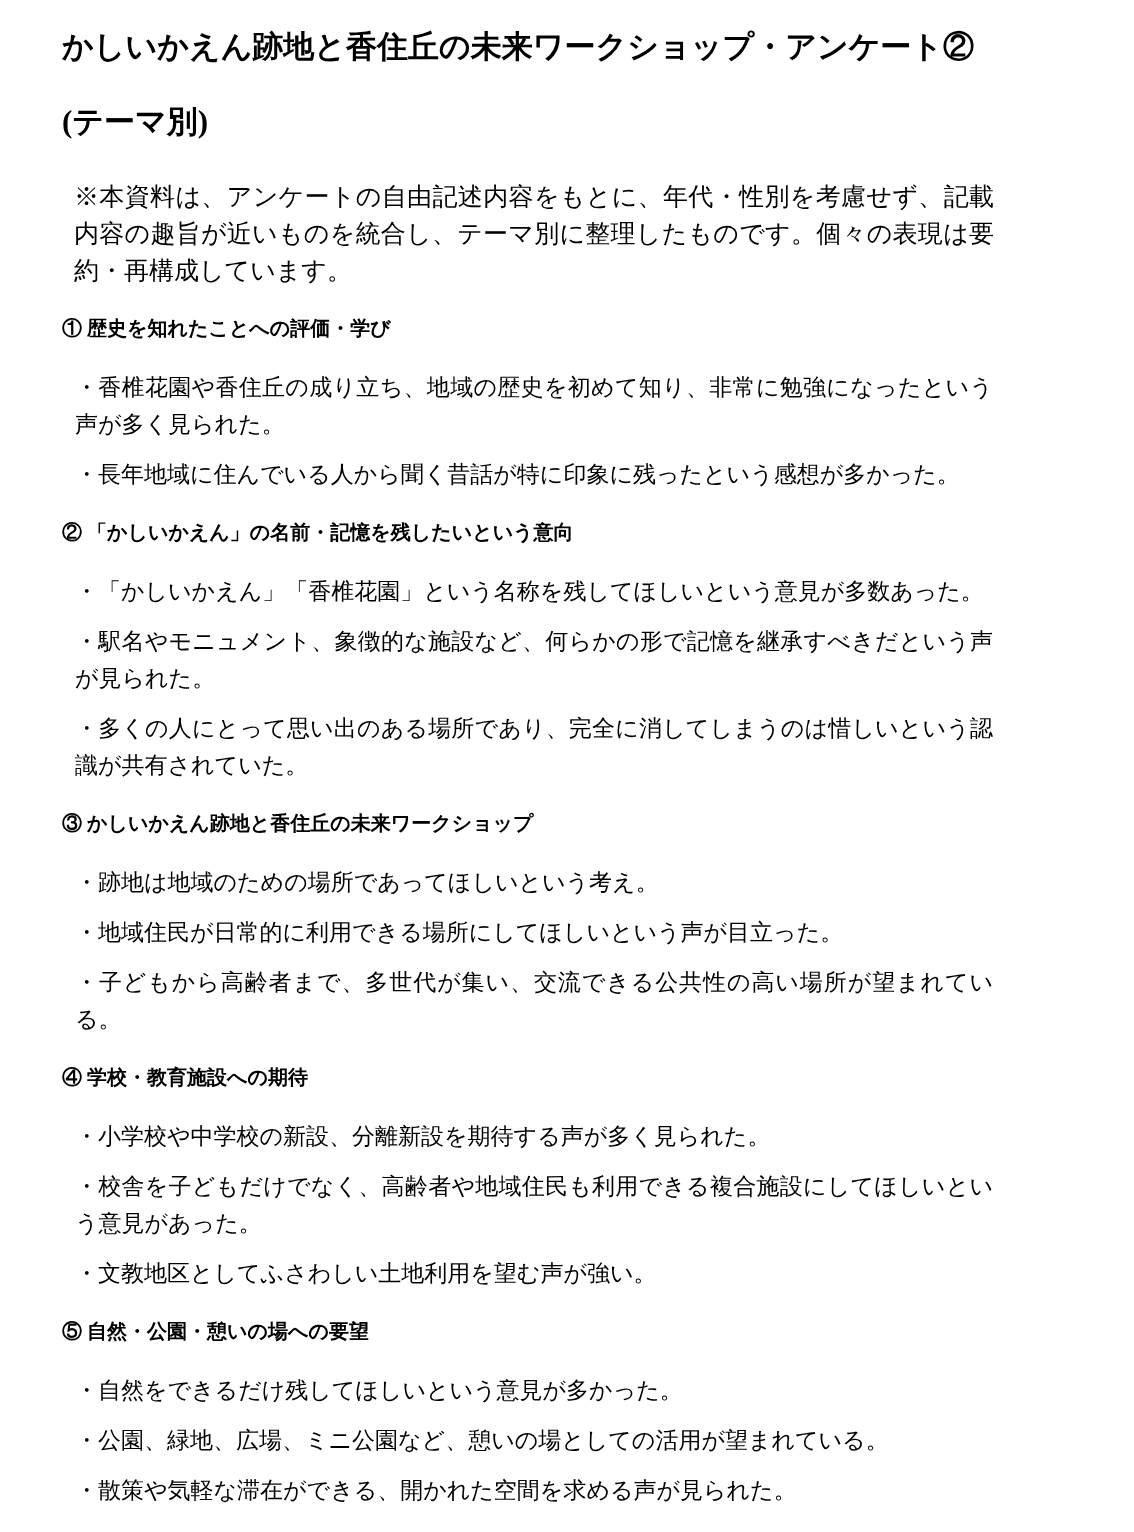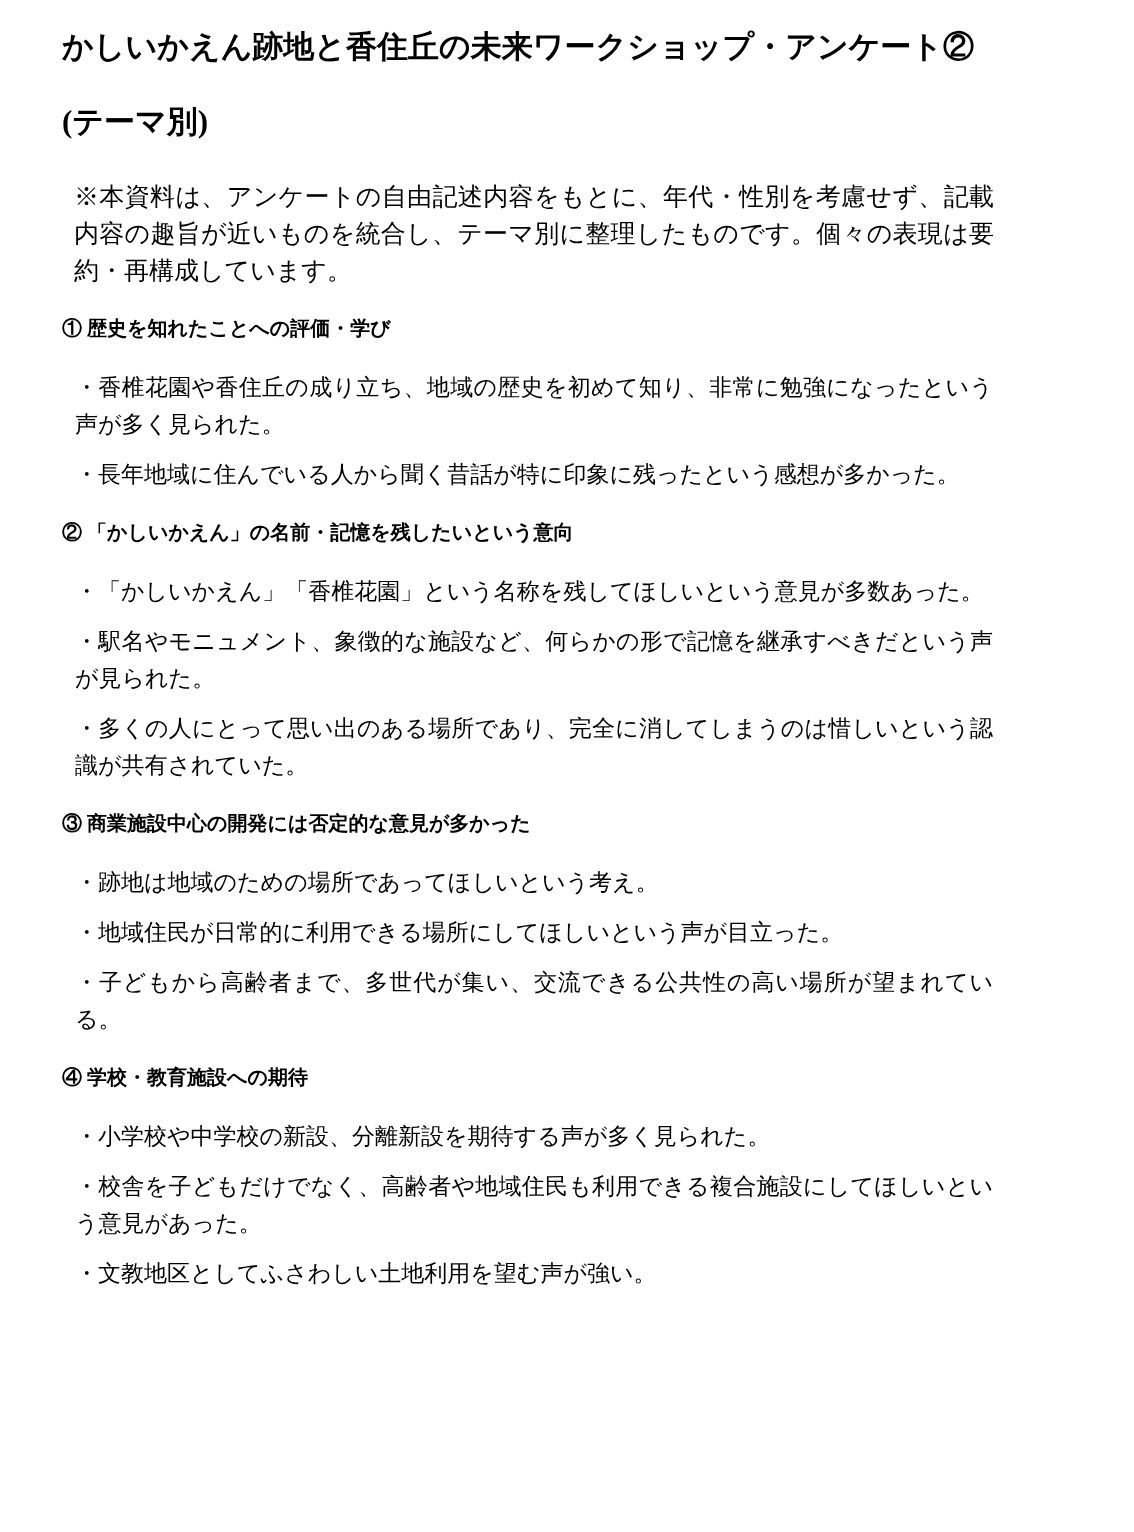--- a/index.html
+++ b/index.html
@@ -64,27 +64,33 @@
   </section>
 
   <section>
     <h2 class="sec-heading">② 「かしいかえん」の名前・記憶を残したいという意向</h2>
     <p class="bullet">・「かしいかえん」「香椎花園」という名称を残してほしいという意見が多数あった。</p>
     <p class="bullet">・駅名やモニュメント、象徴的な施設など、何らかの形で記憶を継承すべきだという声が見られた。</p>
     <p class="bullet">・多くの人にとって思い出のある場所であり、完全に消してしまうのは惜しいという認識が共有されていた。</p>
   </section>
 
   <section>
-    <h2 class="sec-heading">③ 商業施設中心の開発には否定的な意見が多かった</h2>
+    <h2 class="sec-heading">③ かしいかえん跡地と香住丘の未来ワークショップ</h2>
     <p class="bullet">・跡地は地域のための場所であってほしいという考え。</p>
     <p class="bullet">・地域住民が日常的に利用できる場所にしてほしいという声が目立った。</p>
     <p class="bullet">・子どもから高齢者まで、多世代が集い、交流できる公共性の高い場所が望まれている。</p>
   </section>
 
   <section>
     <h2 class="sec-heading">④ 学校・教育施設への期待</h2>
     <p class="bullet">・小学校や中学校の新設、分離新設を期待する声が多く見られた。</p>
     <p class="bullet">・校舎を子どもだけでなく、高齢者や地域住民も利用できる複合施設にしてほしいという意見があった。</p>
     <p class="bullet">・文教地区としてふさわしい土地利用を望む声が強い。</p>
   </section>
 
+  <section>
+    <h2 class="sec-heading">⑤ 自然・公園・憩いの場への要望</h2>
+    <p class="bullet">・自然をできるだけ残してほしいという意見が多かった。</p>
+    <p class="bullet">・公園、緑地、広場、ミニ公園など、憩いの場としての活用が望まれている。</p>
+    <p class="bullet">・散策や気軽な滞在ができる、開かれた空間を求める声が見られた。</p>
+  </section>
 
 </div>
 
 </body></html>

